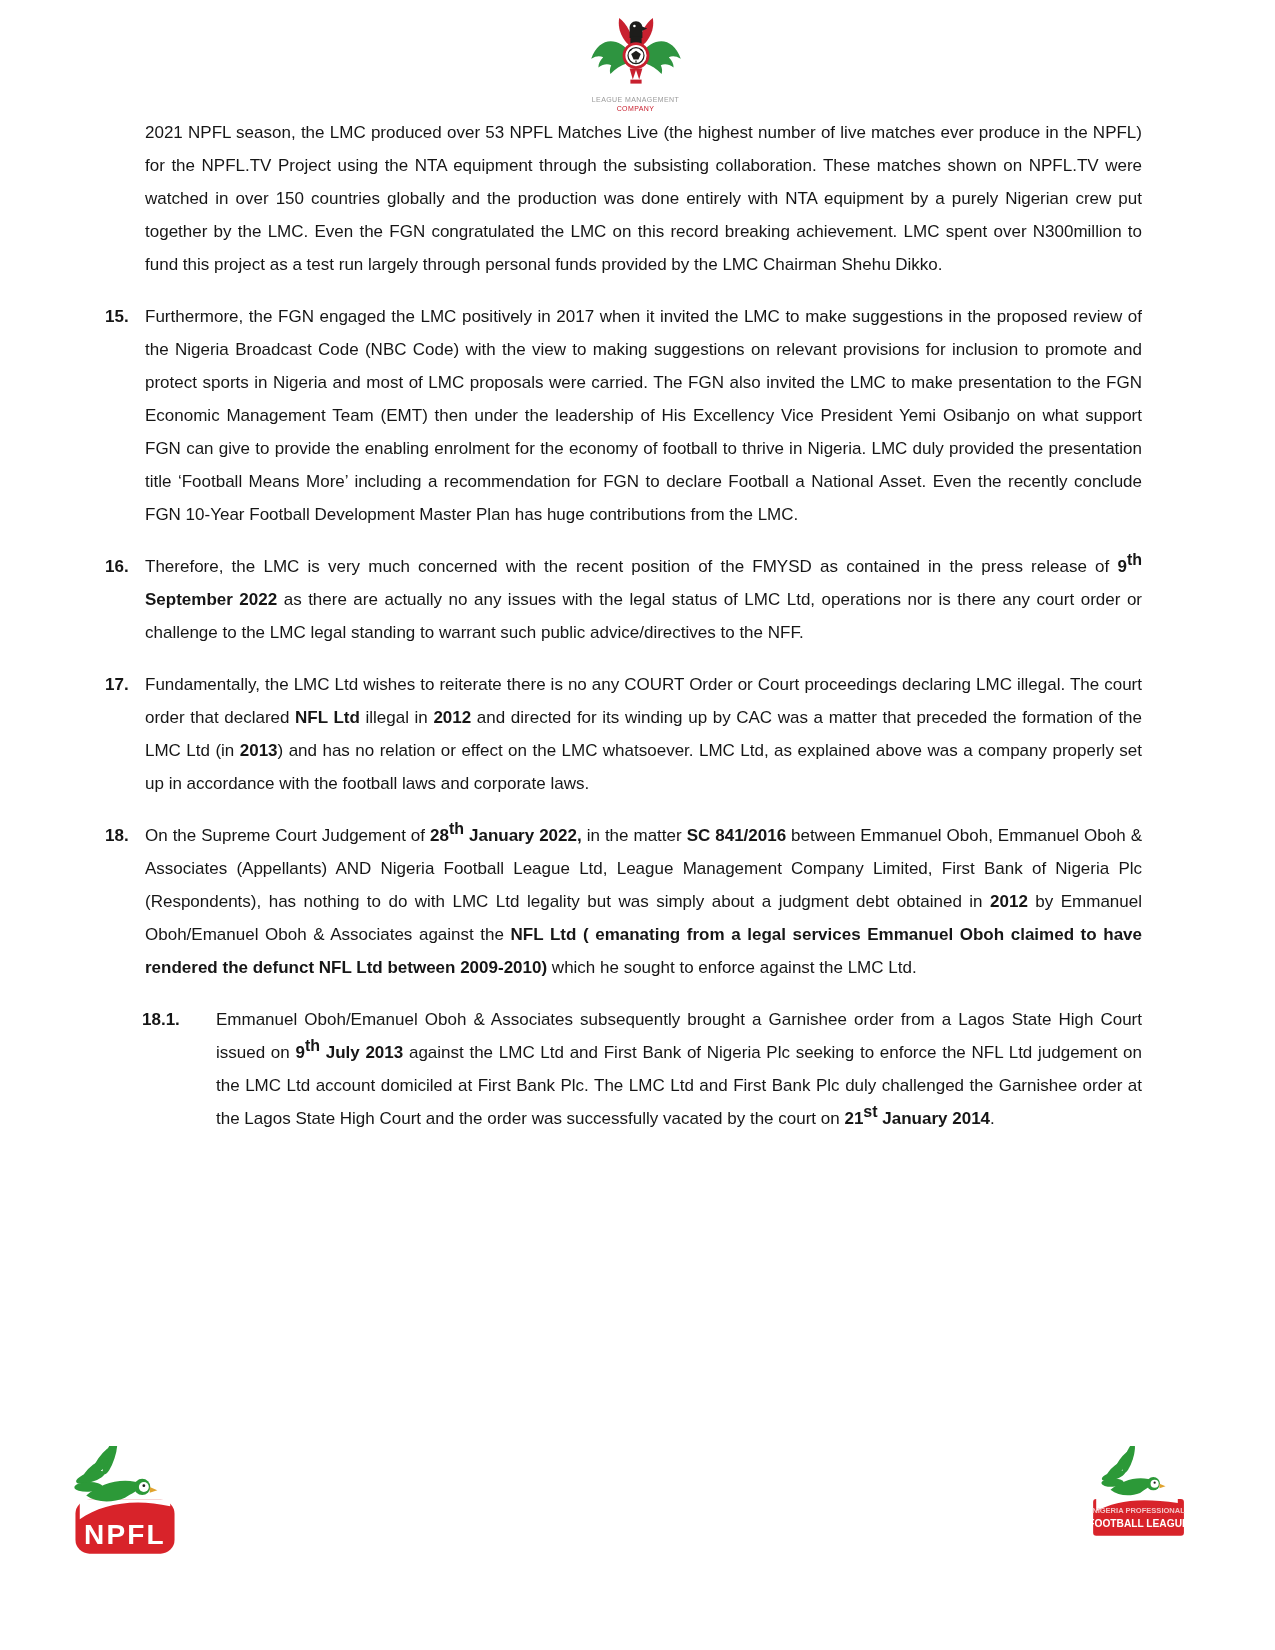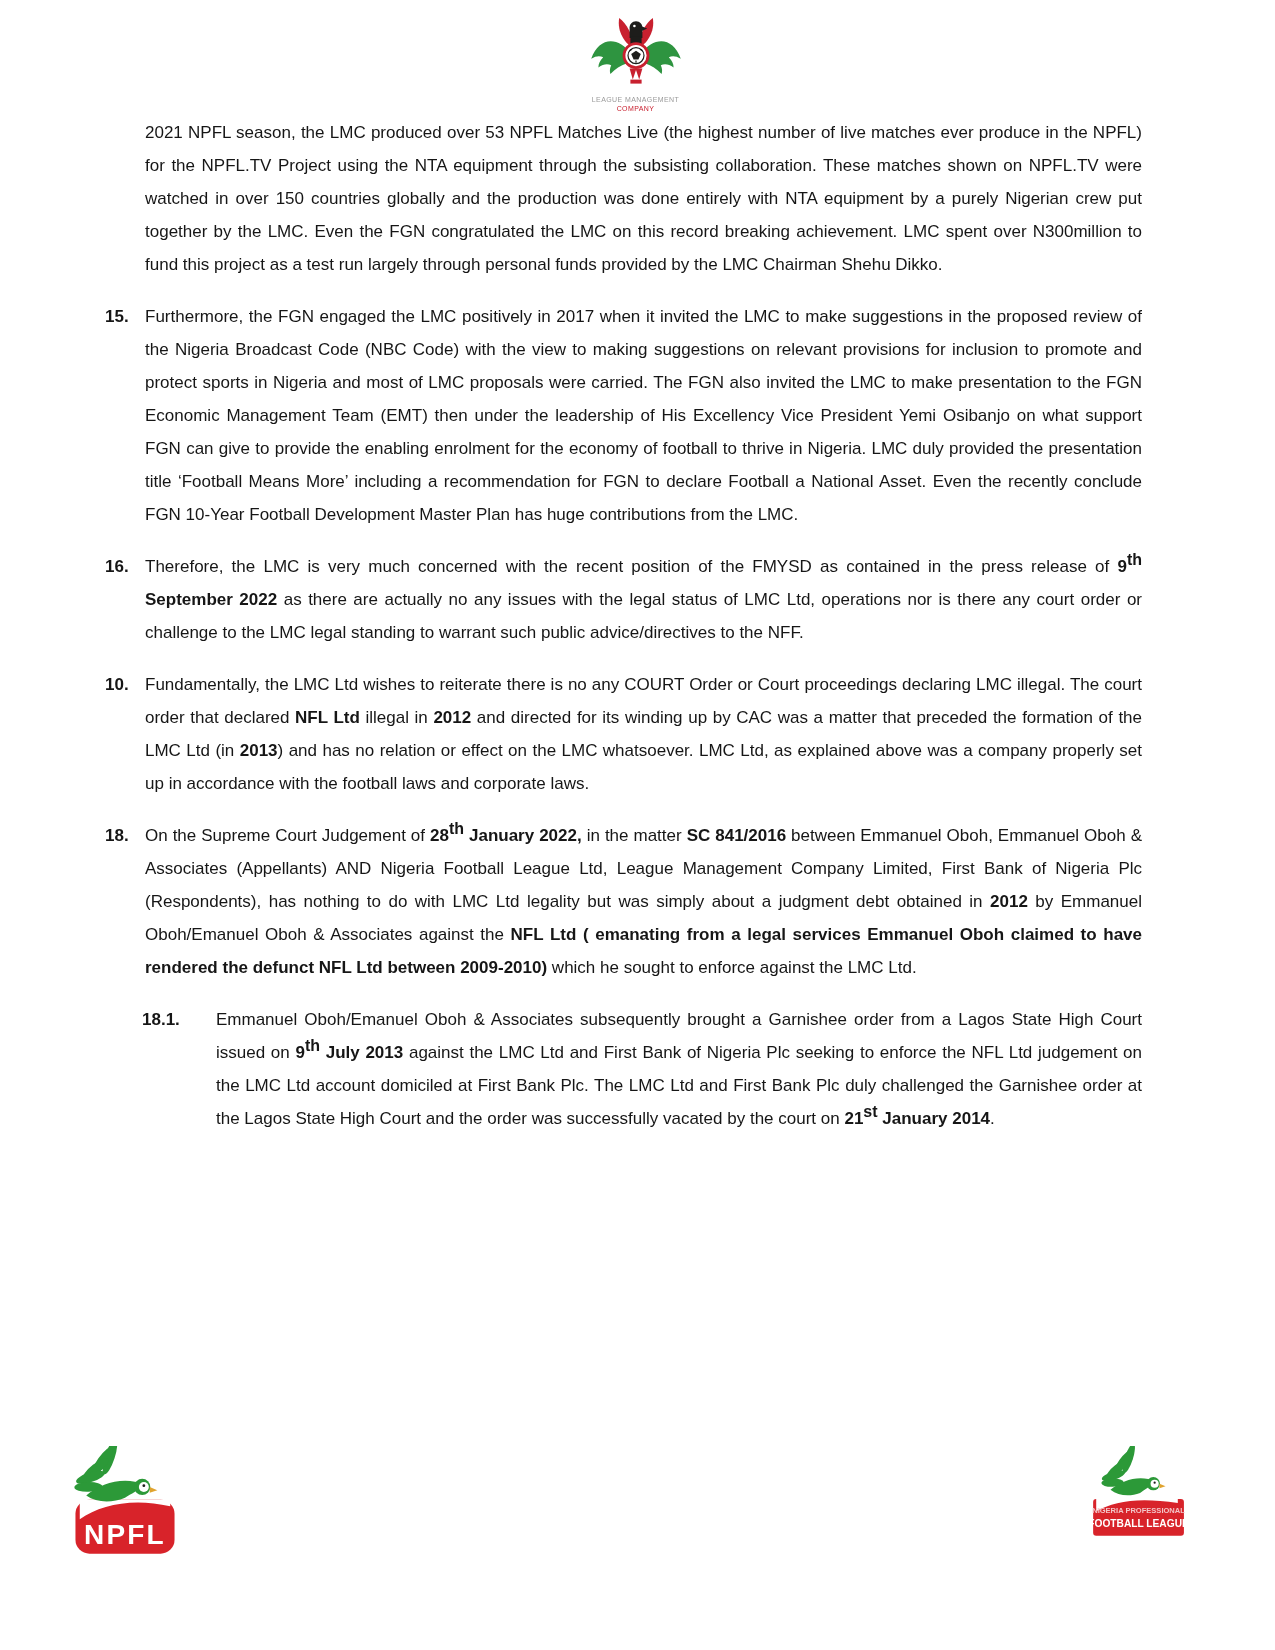--- a/index.html
+++ b/index.html
@@ -81,21 +81,21 @@
     </div>
     <div class="para">
       <span class="num">15.</span>
       <span><span>Furthermore, the FGN engaged the LMC positively in 2017 when it invited the LMC to make suggestions in the proposed review of the Nigeria Broadcast Code (NBC Code) with the view to making suggestions on relevant provisions for inclusion to promote and protect sports in Nigeria and most of LMC proposals were carried. The FGN also invited the LMC to make presentation to the FGN Economic Management Team (EMT) then under the leadership of His Excellency Vice President Yemi Osibanjo on what support FGN can give to provide the enabling enrolment for the economy of football to thrive in Nigeria. LMC duly provided the presentation title ‘Football Means More’ including a recommendation for FGN to declare Football a National Asset. Even the recently conclude FGN 10-Year Football Development Master Plan has huge contributions from the LMC.</span></span>
     </div>
     <div class="para">
       <span class="num">16.</span>
       <span><span>Therefore, the LMC is very much concerned with the recent position of the FMYSD as contained in the press release of </span><span class="b">9</span><sup class="b sup">th</sup><span class="b"> September 2022</span><span> as there are actually no any issues with the legal status of LMC Ltd, operations nor is there any court order or challenge to the LMC legal standing to warrant such public advice/directives to the NFF.</span></span>
     </div>
     <div class="para">
-      <span class="num">10.</span>
+      <span class="num">17.</span>
       <span><span>Fundamentally, the LMC Ltd wishes to reiterate there is no any COURT Order or Court proceedings declaring LMC illegal. The court order that declared </span><span class="b">NFL Ltd</span><span> illegal in </span><span class="b">2012</span><span> and directed for its winding up by CAC was a matter that preceded the formation of the LMC Ltd (in </span><span class="b">2013</span><span>) and has no relation or effect on the LMC whatsoever. LMC Ltd, as explained above was a company properly set up in accordance with the football laws and corporate laws.</span></span>
     </div>
     <div class="para">
       <span class="num">18.</span>
       <span><span>On the Supreme Court Judgement of </span><span class="b">28</span><sup class="b sup">th</sup><span class="b"> January 2022,</span><span> in the matter </span><span class="b">SC 841/2016</span><span> between Emmanuel Oboh, Emmanuel Oboh &amp; Associates (Appellants) AND Nigeria Football League Ltd, League Management Company Limited, First Bank of Nigeria Plc (Respondents), has nothing to do with LMC Ltd legality but was simply about a judgment debt obtained in </span><span class="b">2012</span><span> by Emmanuel Oboh/Emanuel Oboh &amp; Associates against the </span><span class="b">NFL Ltd ( emanating from a legal services Emmanuel Oboh claimed to have rendered the defunct NFL Ltd between 2009-2010)</span><span> which he sought to enforce against the LMC Ltd.</span></span>
     </div>
     <div class="para sub">
       <span class="num">18.1.</span>
       <span><span>Emmanuel Oboh/Emanuel Oboh &amp; Associates subsequently brought a Garnishee order from a Lagos State High Court issued on </span><span class="b">9</span><sup class="b sup">th</sup><span class="b"> July 2013</span><span> against the LMC Ltd and First Bank of Nigeria Plc seeking to enforce the NFL Ltd judgement on the LMC Ltd account domiciled at First Bank Plc. The LMC Ltd and First Bank Plc duly challenged the Garnishee order at the Lagos State High Court and the order was successfully vacated by the court on </span><span class="b">21</span><sup class="b sup">st</sup><span class="b"> January 2014</span><span>.</span></span>
     </div>

